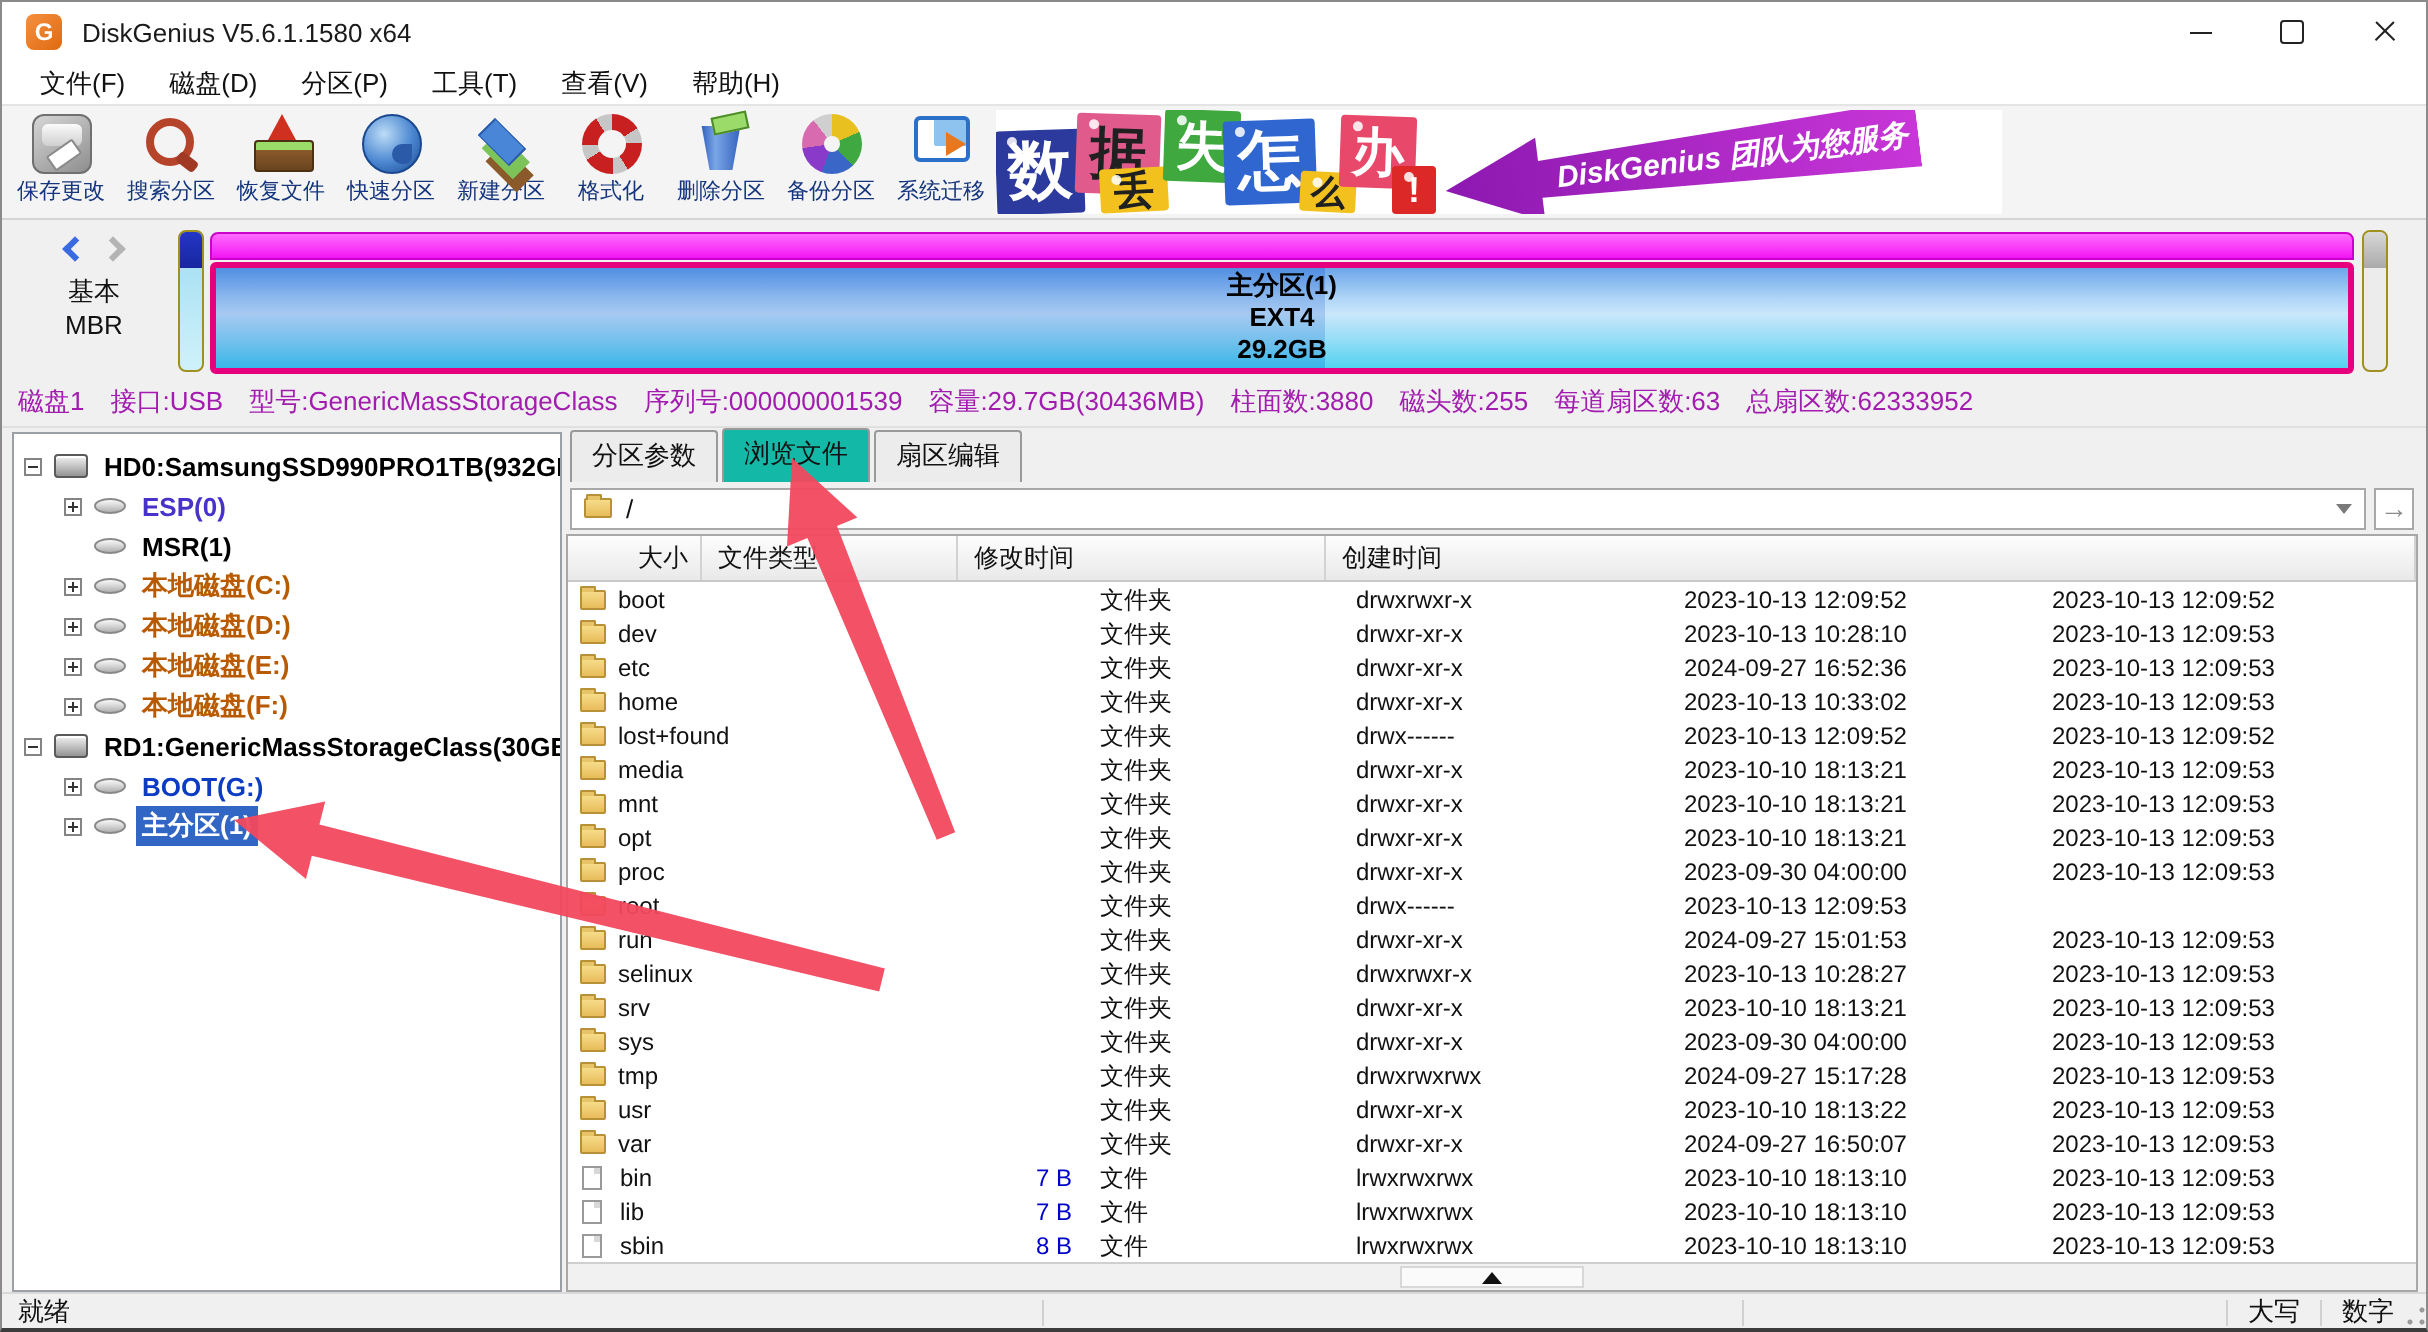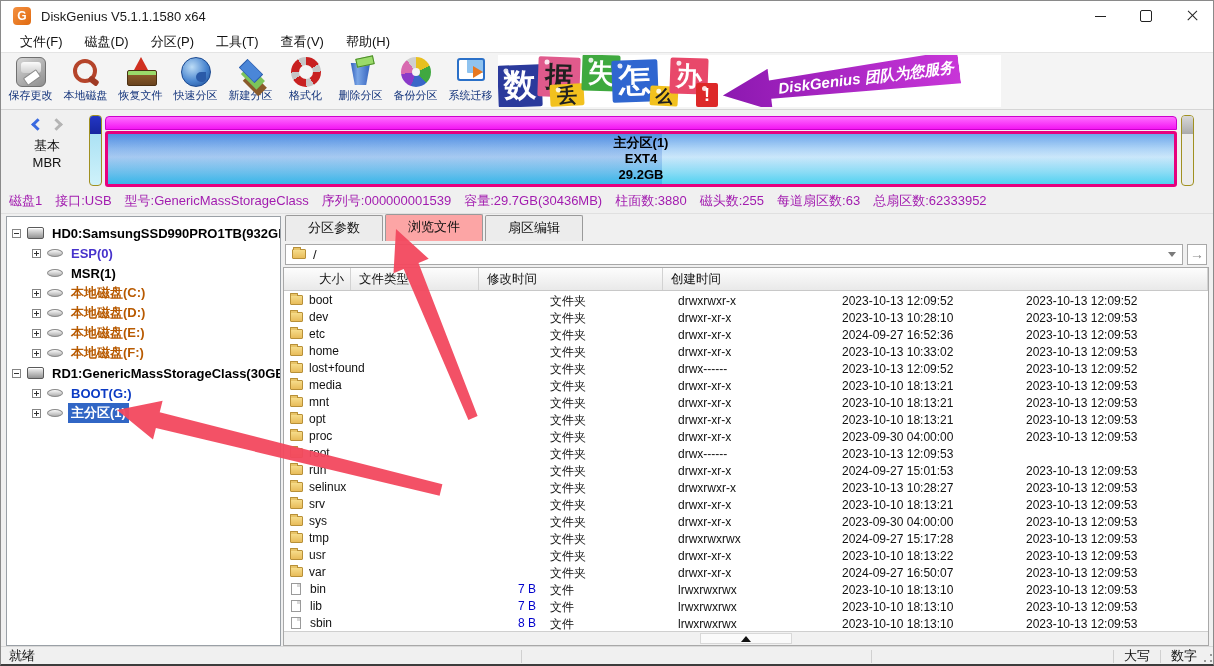--- a/index.html
+++ b/index.html
@@ -108,22 +108,22 @@
   .tlbl { font-size:13px; font-weight:bold; padding:1px 3px; }
   .tlbl.disk,.tlbl.black { color:#000; }
   .tlbl.esp { color:#4733cc; }
   .tlbl.orange { color:#b85a00; }
   .tlbl.boot { color:#0c3bc4; }
   .tlbl.selected { background:#3166c5; color:#fff; }
 
   
   .rightpanel { position:absolute; left:282px; top:215px; width:926px; height:430px; }
   .tabsrow { height:25px; display:flex; align-items:flex-end; gap:2px; padding-left:2px; }
-  .tab { font-size:13px; color:#111; background:#ececec; border:1px solid #9a9a9a; border-bottom:none; padding:3px 22px 4px; border-radius:2px 2px 0 0; }
-  .tab.active { background:#fca5a5; font-weight:normal; padding-bottom:5px; position:relative; z-index:2; }
+  .tab { font-size:13px; color:#111; background:#ececec; border:1px solid #9a9a9a; border-bottom:none; padding:3px 10px 4px; border-radius:2px 2px 0 0; }
+  .tab.active { background:#14b8a6; font-weight:normal; padding-bottom:5px; position:relative; z-index:2; }
   .pathrow { height:26px; display:flex; align-items:center; gap:4px; padding:0 2px; }
   .pathcombo { flex:1; height:21px; background:#fff; border:1px solid #a8a8a8; display:flex; align-items:center; padding:0 6px; }
   .pfold { width:14px; height:10px; background:linear-gradient(#f6dc8a,#e8bc5a); border:1px solid #b89038; border-radius:1px; position:relative; margin-right:7px; }
   .pfold::before { content:""; position:absolute; top:-3px; left:0; width:6px; height:2px; background:#e8c468; border:1px solid #b89038; border-bottom:none; border-radius:1px 1px 0 0; }
   .pathtext { font-size:13px; color:#111; flex:1; }
   .combochev { width:0; height:0; border-left:4px solid transparent; border-right:4px solid transparent; border-top:5px solid #7a7a7a; }
   .gobtn { width:20px; height:21px; background:#fff; border:1px solid #a8a8a8; color:#8a8a8a; font-size:14px; font-weight:bold; display:flex; align-items:center; justify-content:center; }
   .tablewrap { border:1px solid #a8a8a8; background:#fff; height:379px; }
   .thead { height:23px; display:flex; background:linear-gradient(#fdfdfd,#e9e9e9); border-bottom:1px solid #c8c8c8; align-items:center; }
   .thead .hc { height:100%; display:flex; align-items:center; border-right:1px solid #d2d2d2; font-size:12.5px; color:#111; }
@@ -157,21 +157,21 @@
   .grip { position:absolute; right:2px; bottom:2px; width:10px; height:10px;
           background:radial-gradient(circle at 8px 2px,#9a9a9a 1px,transparent 1.5px),radial-gradient(circle at 8px 8px,#9a9a9a 1px,transparent 1.5px),radial-gradient(circle at 2px 8px,#9a9a9a 1px,transparent 1.5px); }
 
   .overlay { position:absolute; left:0; top:0; width:1214px; height:666px; pointer-events:none; z-index:50; }
 </style>
 </head>
 <body>
 
 <div class="titlebar">
   <div class="applogo">G</div>
-  <div class="apptitle">DiskGenius V5.1.1.1580 x64</div>
+  <div class="apptitle">DiskGenius V5.6.1.1580 x64</div>
   <div class="wbtns">
     <div class="wbtn wmin"></div>
     <div class="wbtn wmax"></div>
     <div class="wbtn wclose"></div>
   </div>
 </div>
 
 <div class="menubar">
 
 <div class="menuitem">文件(F)</div>
@@ -184,21 +184,21 @@
 
 <div class="toolbar">
 
     <div class="tbtn">
       <span class="tbicon ic-save"></span>
       <span class="tlabel">保存更改</span>
     </div>
 
     <div class="tbtn">
       <span class="tbicon ic-search"></span>
-      <span class="tlabel">本地磁盘</span>
+      <span class="tlabel">搜索分区</span>
     </div>
 
     <div class="tbtn">
       <span class="tbicon ic-recover"></span>
       <span class="tlabel">恢复文件</span>
     </div>
 
     <div class="tbtn">
       <span class="tbicon ic-quick"></span>
       <span class="tlabel">快速分区</span>

